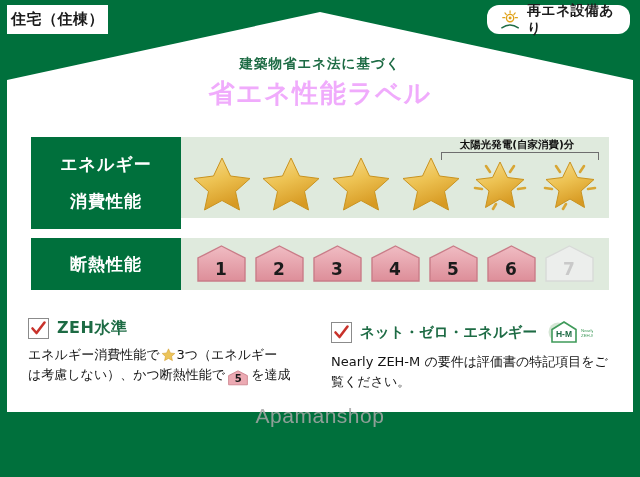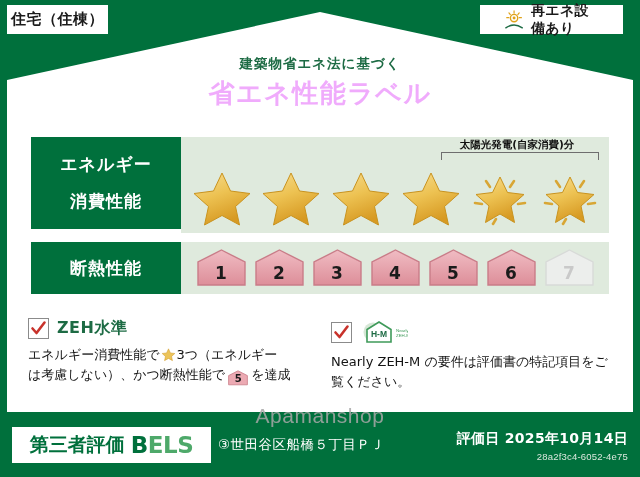--- a/index.html
+++ b/index.html
@@ -16,23 +16,23 @@
   .badge{
     position:absolute;background:#fff;
     display:flex;align-items:center;justify-content:center;
     box-sizing:border-box;
   }
   .badge-left{
     left:7px;top:5px;width:101px;height:29px;
     font-size:15px;font-weight:bold;color:#1b1b1b;letter-spacing:.5px;
   }
   .badge-right{
-    right:17px;top:5px;width:143px;height:29px;
-    gap:5px;padding:0 24px;
-    font-size:14px;font-weight:bold;color:#1b1b1b;letter-spacing:.3px;
+    right:10px;top:5px;width:143px;height:29px;
+    gap:5px;padding:0 13px;
+    font-size:14px;font-weight:bold;color:#1b1b1b;letter-spacing:.3px;border-radius:12px;
   }
   .sun-icon{width:22px;height:20px;flex:0 0 auto;}
 
   
   .card{
     position:absolute;left:7px;top:12px;width:626px;height:400px;
     background:#fff;
     clip-path:polygon(0% 17%, 50% 0%, 100% 17%, 100% 100%, 0% 100%);
   }
 
@@ -43,21 +43,21 @@
 
   
   .rows{position:absolute;left:31px;top:137px;width:578px;}
   .row{display:flex;align-items:stretch;margin-bottom:9px;}
   .row-label{
     width:150px;flex:0 0 150px;background:#00703c;color:#fff;
     display:flex;flex-direction:column;align-items:center;justify-content:center;
     font-size:17px;font-weight:bold;line-height:1.35;letter-spacing:1px;gap:14px;
   }
   .row-body{flex:1;background:#dfeadd;position:relative;}
-  .row-energy .row-body{height:96px;}
+  .row-energy .row-body{height:81px;}
   .row-insul .row-body{height:52px;}
   .row-energy .row-label{height:92px;}
   .row-insul .row-label{height:52px;}
 
   
   .stars{position:absolute;left:6px;right:4px;bottom:4px;display:flex;align-items:flex-end;justify-content:space-around;}
   .star-cell{position:relative;width:66px;height:62px;}
   .star-cell svg{position:absolute;left:0;top:0;width:66px;height:62px;}
 
   
@@ -300,41 +300,31 @@
       </div>
     </div>
 
     <div class="zeh-col">
       <div class="zeh-head">
         <span class="chk">
           <svg viewBox="0 0 19 19" width="19" height="19">
               <path d="M3.5,9.5 L7.5,14 L15.5,3.5" fill="none" stroke="#c8322b" stroke-width="2.6" stroke-linecap="round" stroke-linejoin="round"></path>
             </svg>
         </span>
+        <span class="zeh-title small">ネット・ゼロ・エネルギー</span>
         <span class="zehm-logo">
           <svg viewBox="0 0 46 28">
             <circle cx="11" cy="14" r="9.5" fill="#cfe3cf" opacity="0.85"></circle>
             <polygon points="17,4 29,11.5 29,24 5,24 5,11.5" fill="#fff" stroke="#3f9a5a" stroke-width="1.6"></polygon>
             <text x="17" y="19" font-size="8.5" font-weight="bold" fill="#1d6b44" text-anchor="middle" font-family="Liberation Sans, sans-serif">H-M</text>
             <text x="34" y="14" font-size="4.4" fill="#3f9a5a" font-family="Liberation Sans, sans-serif">Nearly</text>
             <text x="34" y="19" font-size="4.4" fill="#3f9a5a" font-family="Liberation Sans, sans-serif">ZEH-M</text>
           </svg>
         </span>
       </div>
       <div class="zeh-body">Nearly ZEH-M の要件は評価書の特記項目をご覧ください。</div>
     </div>
   </div>
 
   <div class="watermark">Apamanshop</div>
 
-  <div class="footer">
-    <div class="bels-box">
-      <span class="bels-jp">第三者評価</span>
-      <span class="bels-en"><span class="b">B</span><span class="els">ELS</span></span>
-    </div>
-    <div class="prop-name">③世田谷区船橋５丁目ＰＪ</div>
-    <div class="eval">
-      <div class="eval-date">評価日 2025年10月14日</div>
-      <div class="eval-id">28a2f3c4-6052-4e75</div>
-    </div>
-  </div>
 
 </div>
 
 </body></html>

